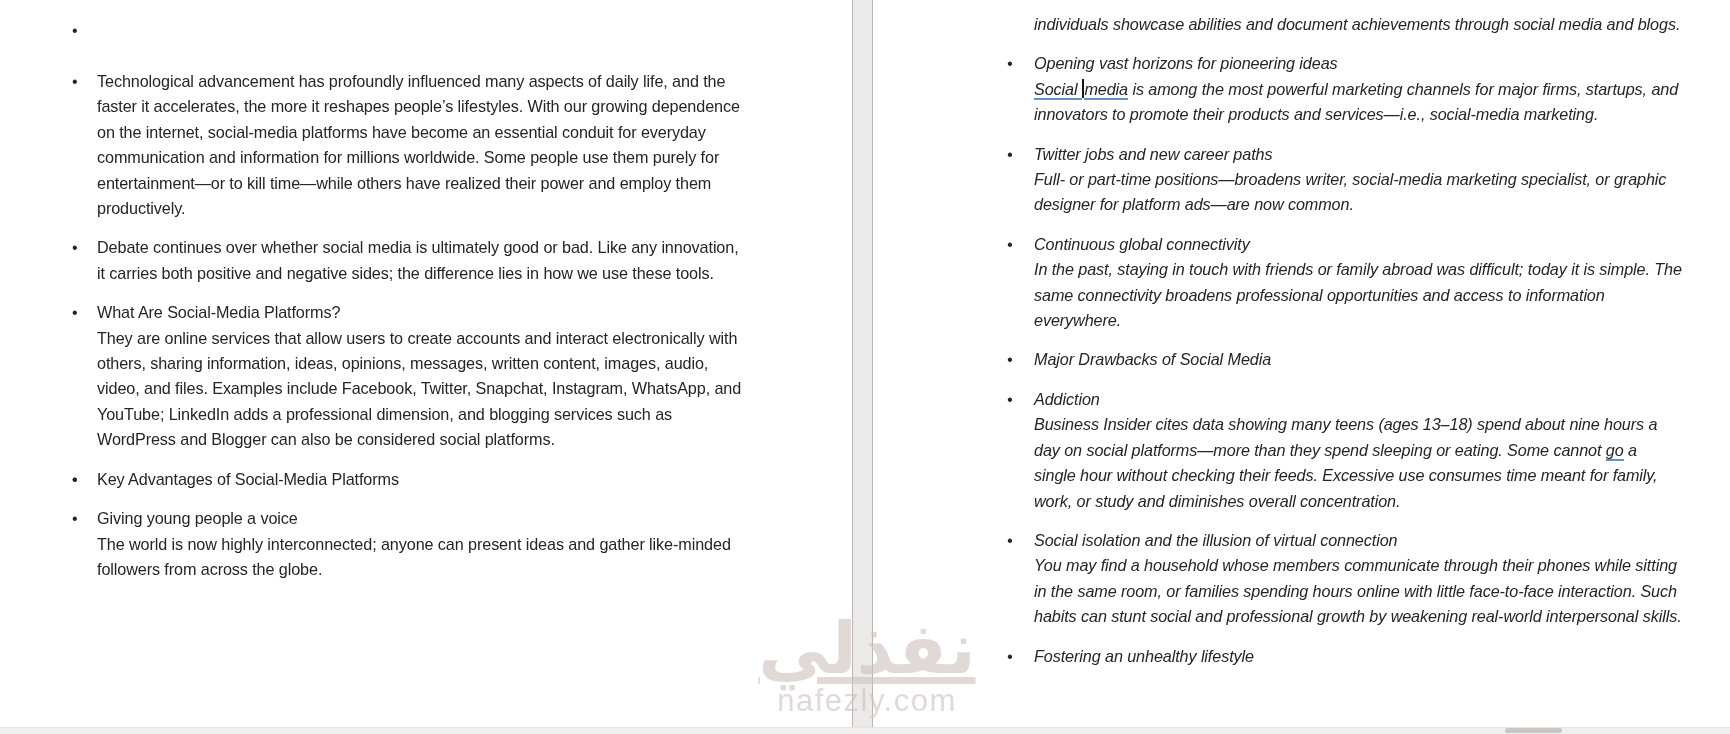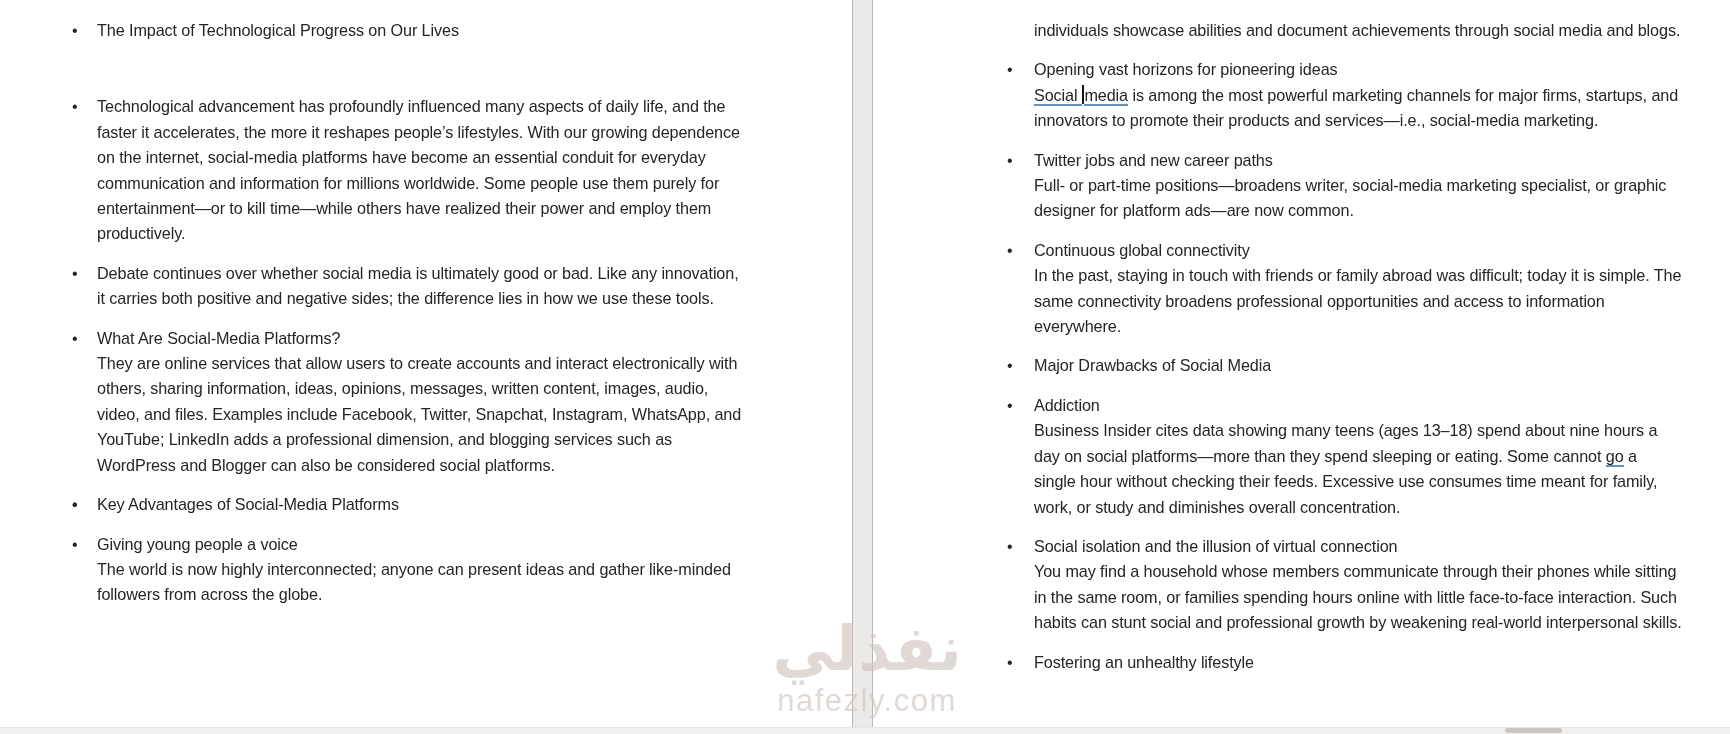--- a/index.html
+++ b/index.html
@@ -13,54 +13,54 @@
   .page-right{left:873px;width:857px;}
   .page-gap{
     position:absolute;left:852px;top:0;bottom:0;width:21px;box-sizing:border-box;
     background:#eceae9;border-left:1px solid #bab7b6;border-right:1px solid #bab7b6;
   }
   .doc-col{
     font-size:16.2px;line-height:25.4px;color:#252525;letter-spacing:-0.1px;
     margin:0;
   }
   .page-left .doc-col{padding:18px 0 0 97px;width:650px;}
-  .page-right .doc-col{padding:18px 0 0 161px;width:648px;}
+  .page-right .doc-col{padding:12px 0 0 161px;width:648px;font-style:italic;}
   .doc-item{position:relative;margin:0 0 14px 0;}
   .doc-item:last-child{margin-bottom:0;}
   .gap-large{margin-bottom:51px;}
   .marker{position:absolute;left:-25px;top:0;font-size:16px;color:#252525;}
   .page-right .marker{left:-27px;}
   .grammar-underline{border-bottom:2px solid #5f93c6;}
   .caret{
     display:inline-block;width:1.5px;height:19px;background:#151515;
     vertical-align:-3px;margin:0 0.5px;
   }
   .watermark{
     position:absolute;left:737px;top:610px;width:260px;text-align:center;
     color:#cfc2be;opacity:0.62;pointer-events:none;
   }
-  .wm-logo{font-size:62px;font-weight:bold;line-height:78px;direction:rtl;}
+  .wm-logo{font-size:71px;font-weight:bold;line-height:78px;direction:rtl;text-decoration:underline;}
   .wm-domain{font-size:31px;font-weight:normal;letter-spacing:1.5px;line-height:26px;}
   .hscroll-track{
     position:absolute;left:0;right:0;bottom:0;height:7px;
     background:#f2f0ef;border-top:1px solid #e7e5e4;box-sizing:border-box;
   }
   .hscroll-thumb{
     position:absolute;left:1505px;bottom:1px;width:57px;height:5px;
     background:#c9c6c4;border-radius:2.5px;
   }
 </style>
 </head>
 <body>
 
 <div class="stage">
 
   <section class="page page-left">
     <div class="doc-col" id="left-col">
-        <div class="doc-item gap-large"><span class="marker">•</span><span>The Impact of Technological Progress on Our Lives</span></div>
+        <div class="doc-item gap-large"><span class="marker">•</span></div>
         <div class="doc-item"><span class="marker">•</span><span>Technological advancement has profoundly influenced many aspects of daily life, and the faster it accelerates, the more it reshapes people’s lifestyles. With our growing dependence on the internet, social-media platforms have become an essential conduit for everyday communication and information for millions worldwide. Some people use them purely for entertainment—or to kill time—while others have realized their power and employ them productively.</span></div>
         <div class="doc-item"><span class="marker">•</span><span>Debate continues over whether social media is ultimately good or bad. Like any innovation, it carries both positive and negative sides; the difference lies in how we use these tools.</span></div>
         <div class="doc-item"><span class="marker">•</span><span>What Are Social-Media Platforms?</span><br><span>They are online services that allow users to create accounts and interact electronically with others, sharing information, ideas, opinions, messages, written content, images, audio, video, and files. Examples include Facebook, Twitter, Snapchat, Instagram, WhatsApp, and YouTube; LinkedIn adds a professional dimension, and blogging services such as WordPress and Blogger can also be considered social platforms.</span></div>
         <div class="doc-item"><span class="marker">•</span></div>
         <div class="doc-item"><span class="marker">•</span><span>Key Advantages of Social-Media Platforms</span></div>
         <div class="doc-item"><span class="marker">•</span><span>Giving young people a voice</span><br><span>The world is now highly interconnected; anyone can present ideas and gather like-minded followers from across the globe.</span></div>
       </div>
   </section>
 
   <div class="page-gap"></div>

